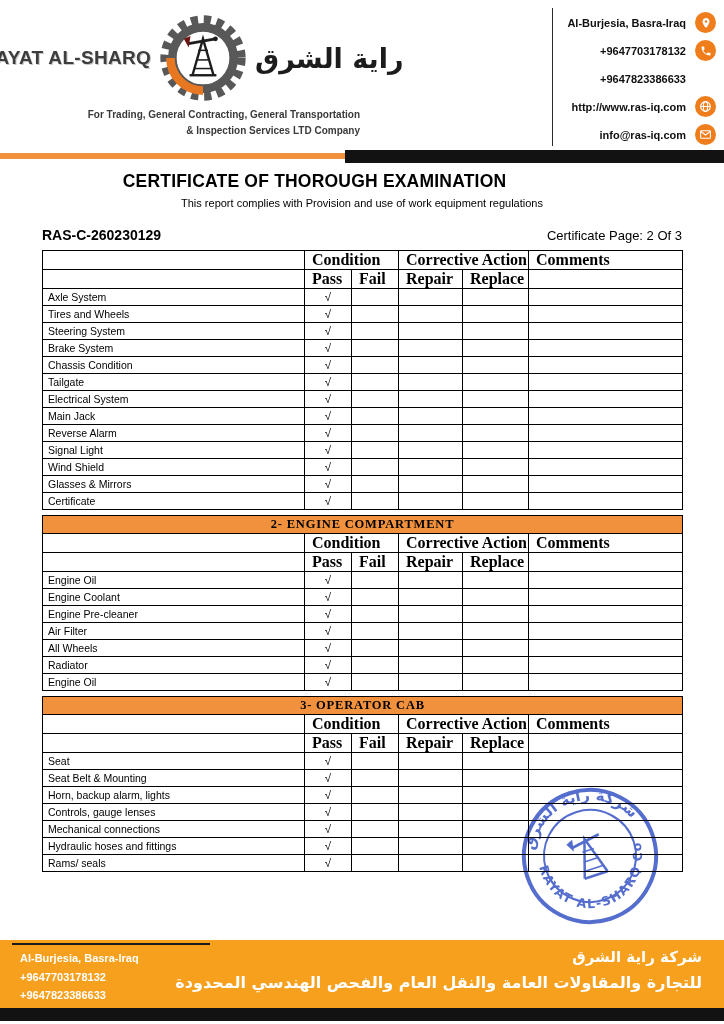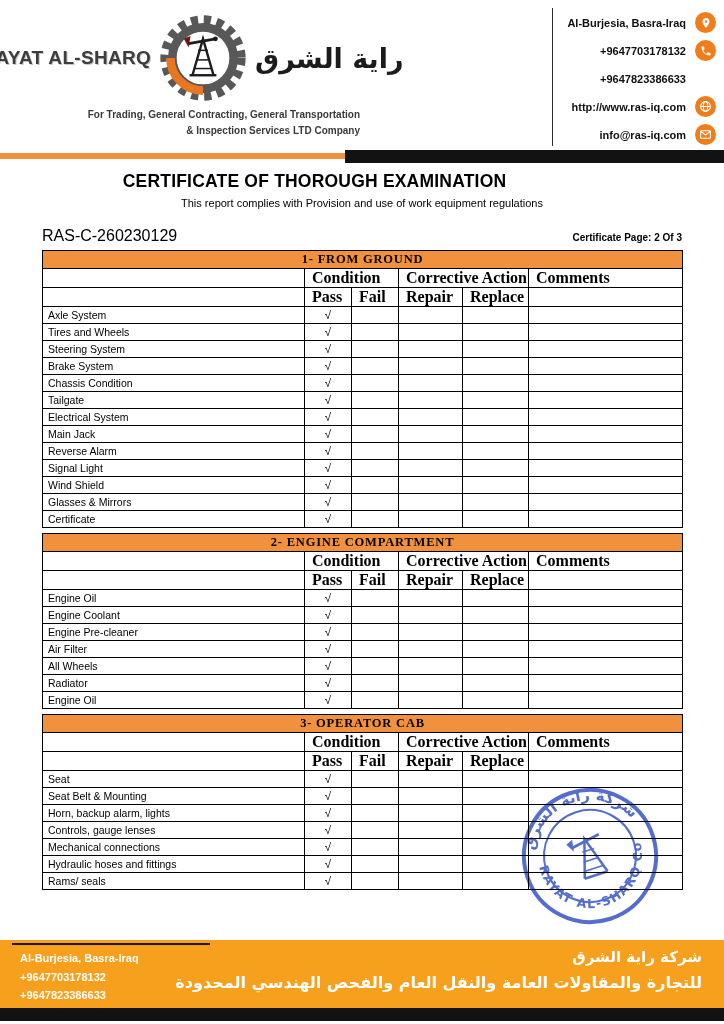--- a/index.html
+++ b/index.html
@@ -32,22 +32,22 @@
   .bar-black  { position:absolute; top:150px; left:345px; right:0; height:13px; background:#121212; }
   .bar-orange { position:absolute; top:153px; left:0; width:345px; height:6px; background:#F2913D; }
 
   
   .doc-title { position:absolute; top:171px; left:0; width:629px; text-align:center;
                font-size:17.5px; font-weight:800; letter-spacing:.2px; }
   .doc-subtitle { position:absolute; top:197px; left:0; width:724px; text-align:center; font-size:11px; }
 
   .meta-row { position:absolute; top:227px; left:42px; width:640px;
               display:flex; justify-content:space-between; align-items:baseline; }
-  .cert-no { font-size:16px; font-weight:normal; }
-  .page-label { font-size:10px; font-weight:700; }
+  .cert-no { font-size:14px; font-weight:bold; }
+  .page-label { font-size:13px; font-weight:400; }
 
   
   #cert-tables { position:absolute; top:250px; left:42px; width:640px; }
   table.ct { border-collapse:collapse; width:640px; table-layout:fixed; margin-bottom:5px; }
   .ct td { border:1px solid #000; height:16px; padding:0 5px; font-size:10.5px; overflow:hidden; white-space:nowrap; }
   .ct td.sec { background:#F2913D; text-align:center; font-family:"Liberation Serif", serif;
                font-size:12.5px; font-weight:bold; letter-spacing:.8px; height:17px; }
   .ct tr.hdr td { text-align:left; font-family:"Liberation Serif", serif; font-size:16px;
                   font-weight:bold; padding:0 7px; }
   .ct td.lbl { text-align:left; }
@@ -159,23 +159,20 @@
       <table class="ct">
         <colgroup>
           <col style="width:262px">
           <col style="width:47px">
           <col style="width:47px">
           <col style="width:64px">
           <col style="width:66px">
           <col style="width:154px">
         </colgroup>
         <tbody>
-          <tr>
-            <td colspan="6" class="sec">1-  FROM GROUND</td>
-          </tr>
           <tr class="hdr">
             <td></td>
             <td colspan="2">Condition</td>
             <td colspan="2">Corrective Action</td>
             <td>Comments</td>
           </tr>
           <tr class="hdr">
             <td></td>
             <td>Pass</td>
             <td>Fail</td>

